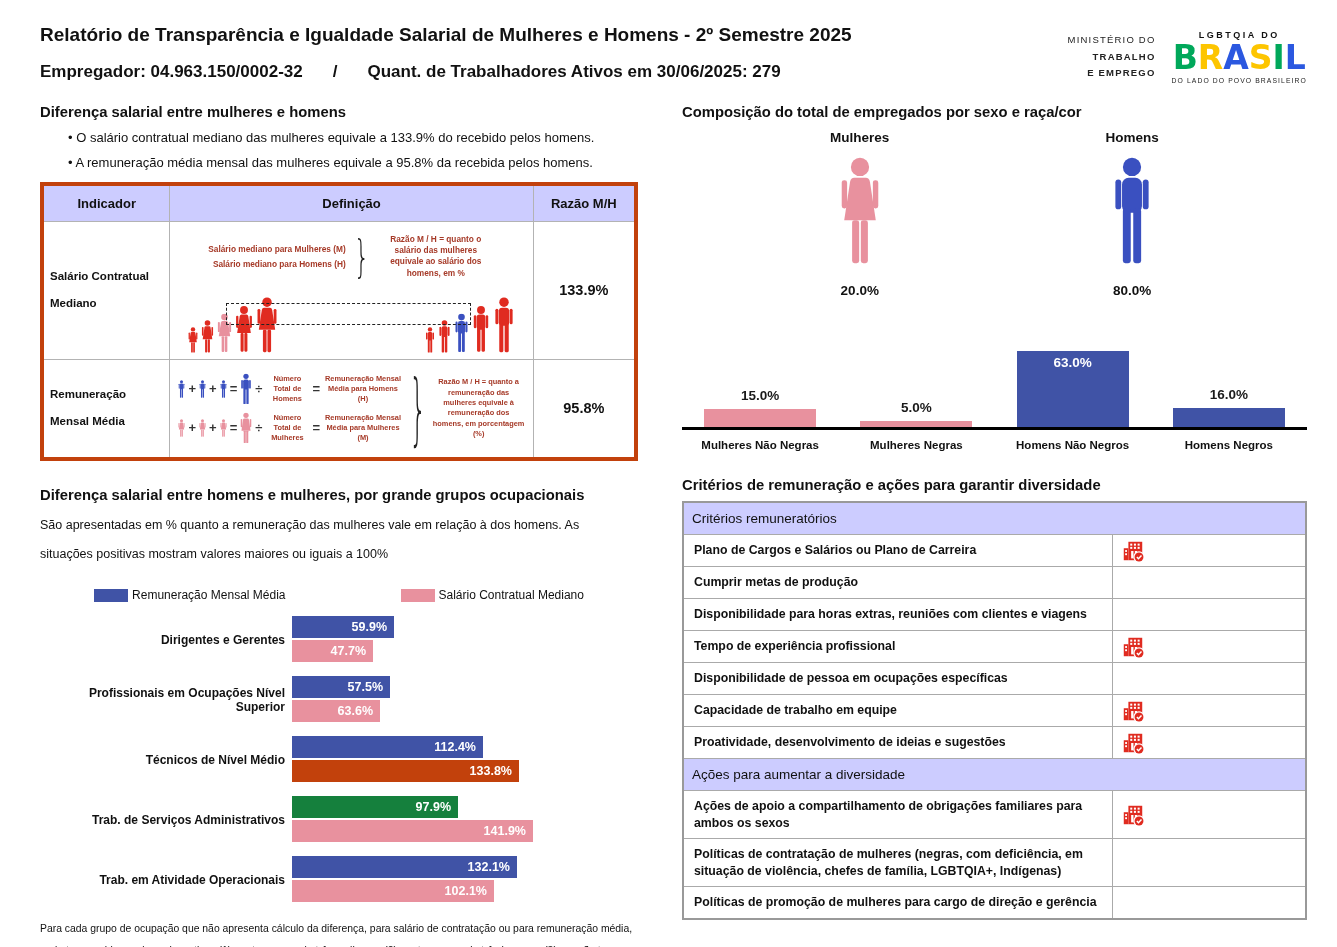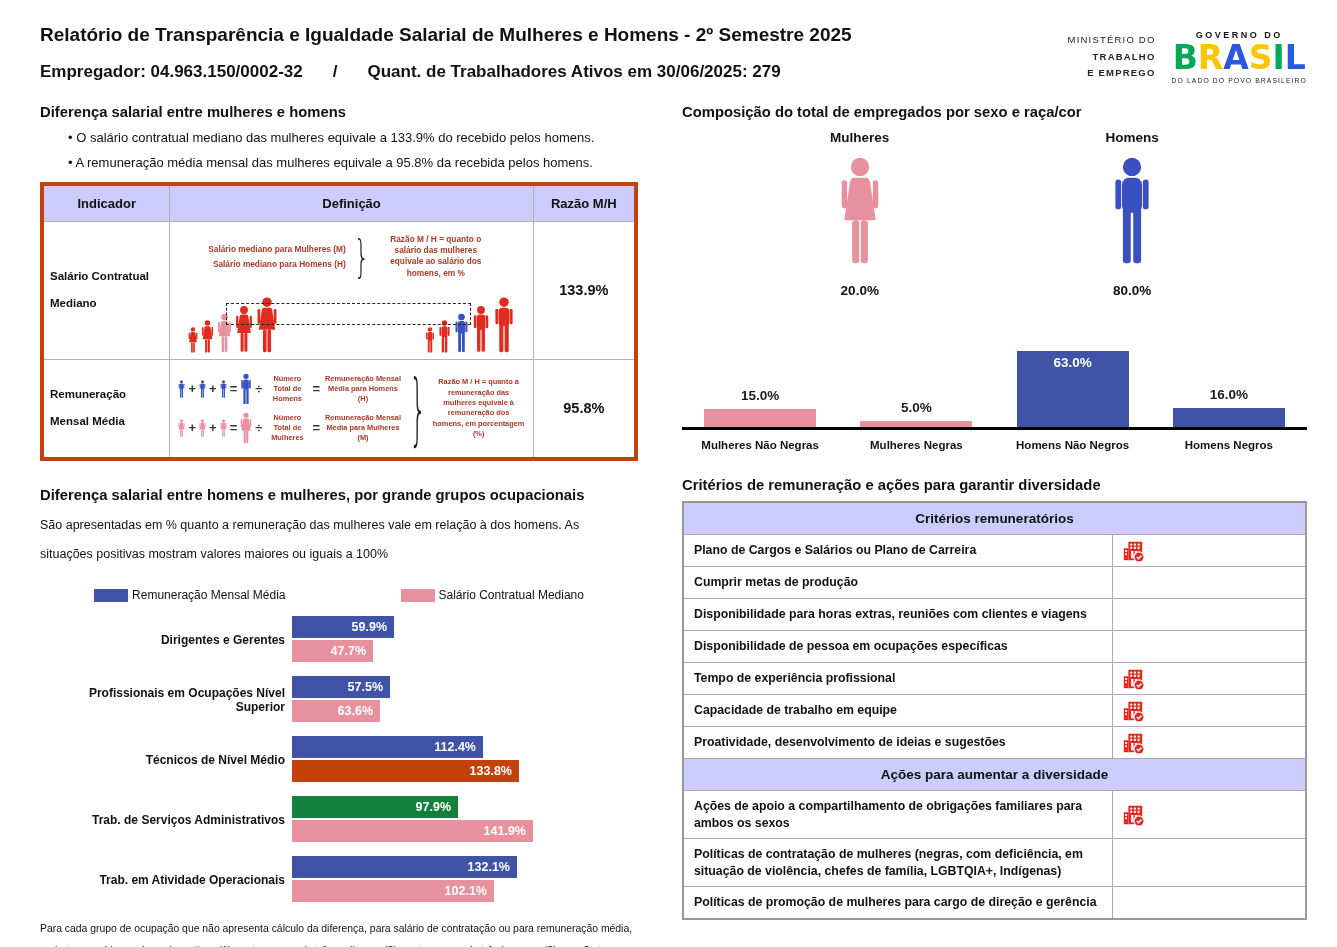--- a/index.html
+++ b/index.html
@@ -80,21 +80,21 @@
   .comp-val { font-size:13.5px; font-weight:bold; color:#1a1a1a; margin-bottom:6px; }
   .comp-bar { width:112px; }
   .comp-bar.inside { display:flex; justify-content:center; }
   .comp-bar.inside .comp-val { color:#fff; margin:4px 0 0; }
   .comp-cats { display:flex; justify-content:space-around; margin-top:9px; }
   .comp-cat { width:150px; text-align:center; font-size:11.5px; font-weight:bold; }
   
   .crit-wrap { margin-top:26px; }
   table.crit { width:100%; border-collapse:collapse; border:2px solid #999; margin-top:8px; }
   table.crit td { border:1px solid #aaa; }
-  td.crit-header { background:var(--lavender,#ccf); text-align:center; font-size:13.5px; font-weight:bold; padding:8px; }
+  td.crit-header { background:var(--lavender,#ccf); text-align:left; font-size:13.5px; font-weight:normal; padding:8px; }
   td.crit-label { font-size:12.3px; font-weight:bold; padding:7px 10px; width:69%; line-height:1.35; }
   td.crit-flag { padding:3px 8px; height:32px; }
   .crit-icon { display:block; }
   .hidden-defs { position:absolute; width:0; height:0; overflow:hidden; }
 </style>
 </head>
 <body>
 
 <svg class="hidden-defs" aria-hidden="true">
   <defs>
@@ -143,21 +143,21 @@
       <span>Quant. de Trabalhadores Ativos em 30/06/2025: 279</span>
     </div>
   </div>
   <div class="brand-wrap">
     <div class="ministry">
       <div>MINISTÉRIO DO</div>
       <div class="bold">TRABALHO</div>
       <div class="bold">E EMPREGO</div>
     </div>
     <div class="gov">
-      <div class="gov-top">GOVERNO DO</div>
+      <div class="gov-top">LGBTQIA DO</div>
       <div class="gov-brand"><span style="color: rgb(0, 168, 90);">B</span><span style="color: rgb(253, 197, 0);">R</span><span style="color: rgb(43, 88, 224);">A</span><span style="color: rgb(253, 197, 0);">S</span><span style="color: rgb(0, 168, 90);">I</span><span style="color: rgb(43, 88, 224);">L</span></div>
       <div class="gov-tag">DO LADO DO POVO BRASILEIRO</div>
     </div>
   </div>
 </div>
 
 <div class="main">
 
   <div class="col-left">
     <h2 class="section">Diferença salarial entre mulheres e homens</h2>
@@ -399,32 +399,32 @@
             </tr>
             <tr>
               <td class="crit-label">Cumprir metas de produção</td>
               <td class="crit-flag"></td>
             </tr>
             <tr>
               <td class="crit-label">Disponibilidade para horas extras, reuniões com clientes e viagens</td>
               <td class="crit-flag"></td>
             </tr>
             <tr>
-              <td class="crit-label">Disponibilidade de pessoa em ocupações específicas</td>
-              <td class="crit-flag"></td>
-            </tr>
-            <tr>
               <td class="crit-label">Tempo de experiência profissional</td>
               <td class="crit-flag">
                 <svg class="crit-icon" width="24" height="24" viewBox="0 0 26 26" style="color:var(--red)">
                   <use href="#building-check"></use>
                 </svg>
               </td>
             </tr>
             <tr>
+              <td class="crit-label">Disponibilidade de pessoa em ocupações específicas</td>
+              <td class="crit-flag"></td>
+            </tr>
+            <tr>
               <td class="crit-label">Capacidade de trabalho em equipe</td>
               <td class="crit-flag">
                 <svg class="crit-icon" width="24" height="24" viewBox="0 0 26 26" style="color:var(--red)">
                   <use href="#building-check"></use>
                 </svg>
               </td>
             </tr>
             <tr>
               <td class="crit-label">Proatividade, desenvolvimento de ideias e sugestões</td>
               <td class="crit-flag">

